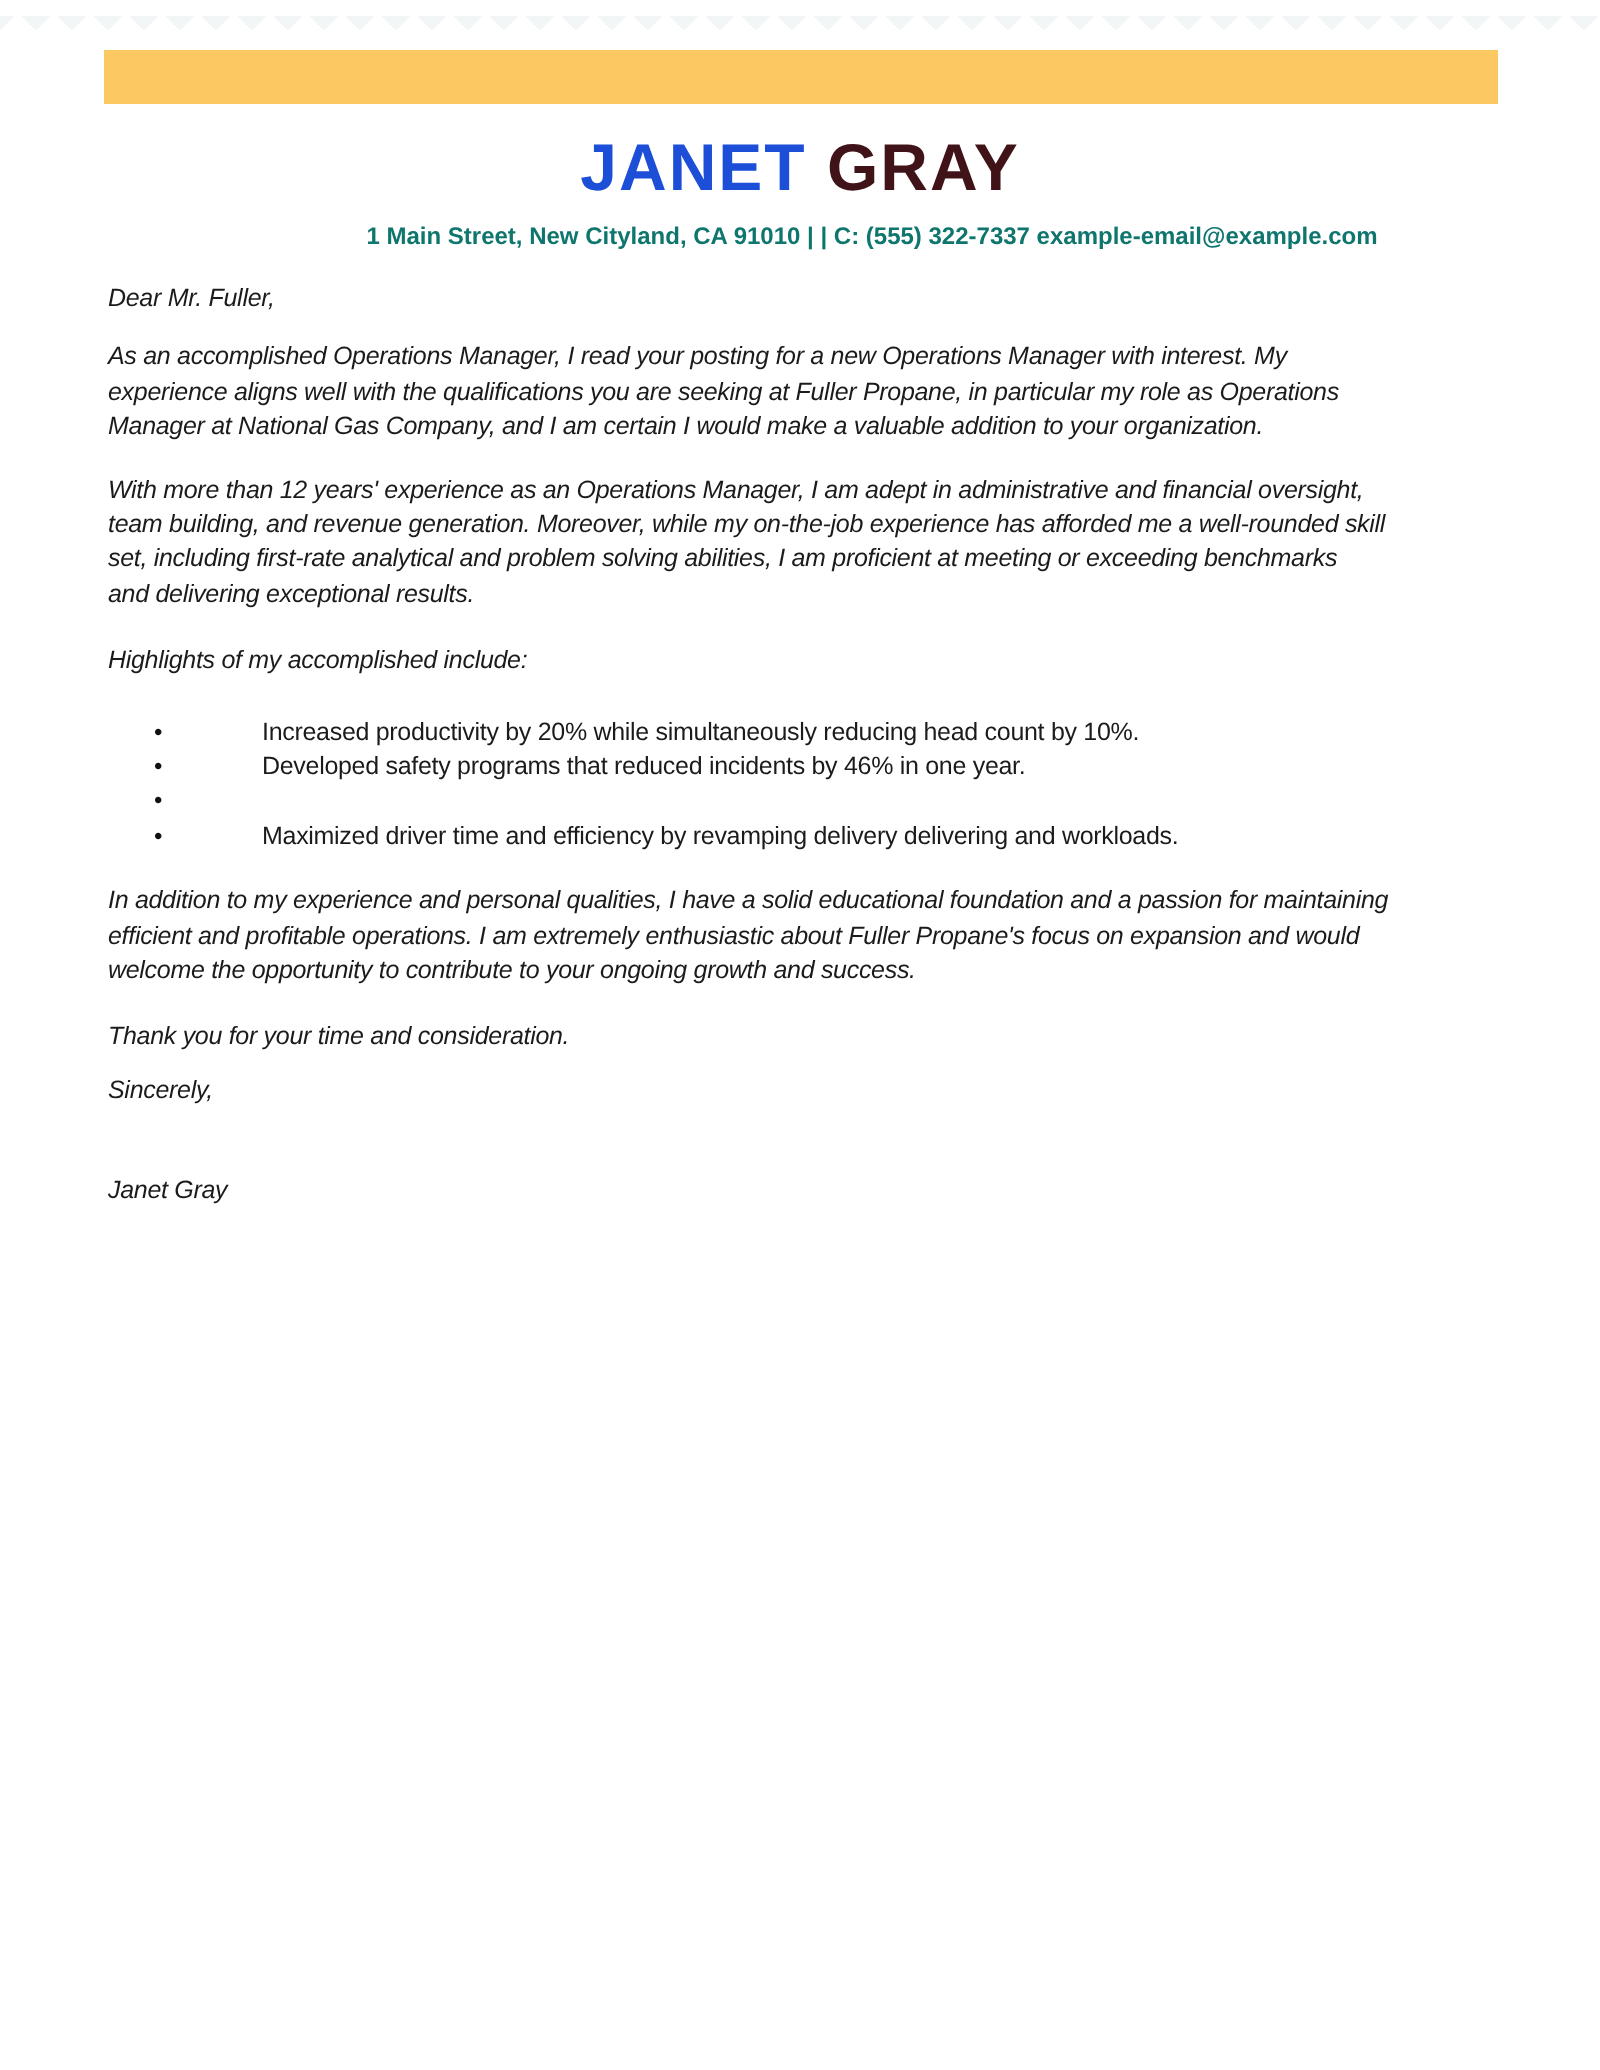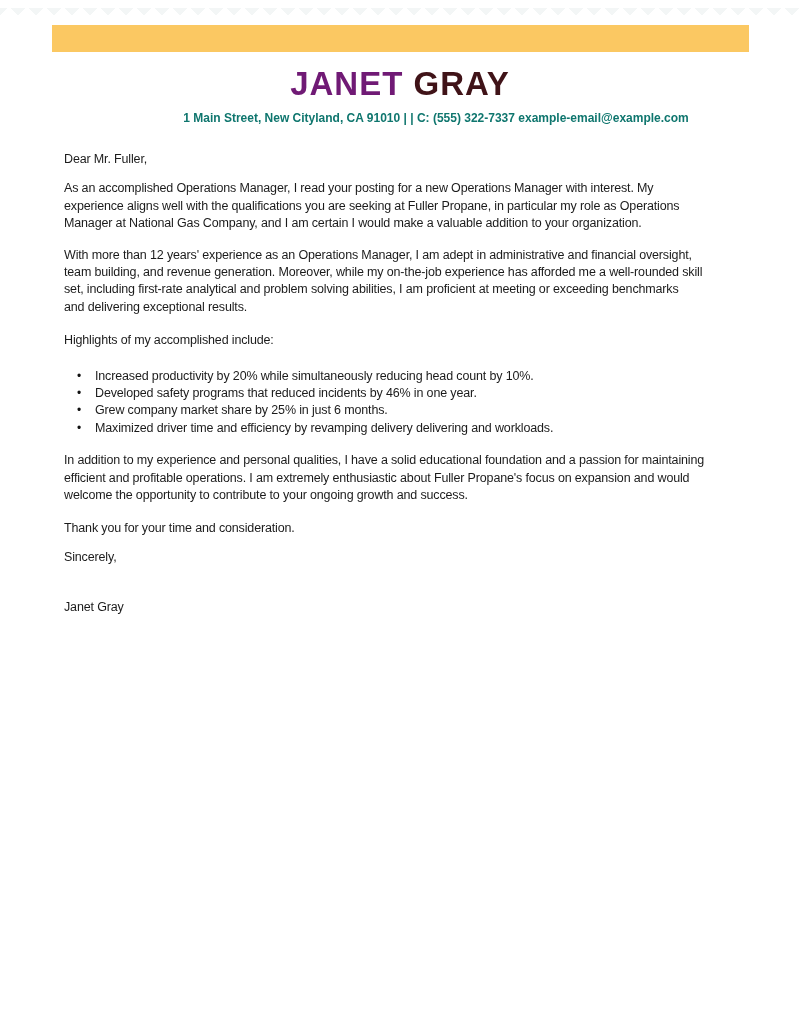--- a/index.html
+++ b/index.html
@@ -51,49 +51,50 @@
     position: absolute;
     left: 52px; top: 139px;
     width: 720px;
     color: #1b1b1b;
     font-size: 12.5px;
     line-height: 17.4px;
     letter-spacing: -0.15px;
   }
   .para {
     white-space: pre;
-    margin: 12px;
+    margin: 2px;
+    font-style: italic;
   }
   .mb12 { margin-bottom: 12px; }
   .mb14 { margin-bottom: 14px; }
   .mb15 { margin-bottom: 15px; }
   .mb16 { margin-bottom: 16px; }
   .mb18 { margin-bottom: 18px; }
   .mb10 { margin-bottom: 10px; }
   .mb33 { margin-bottom: 33px; }
   .bullet-list { margin: 0 0 15px 0; }
   .bullet-row { display: flex; }
   .bullet-dot {
     width: 43px;
     padding-left: 25px;
     box-sizing: border-box;
     flex: none;
     font-size: 12px;
     color: #111111;
   }
-  .bullet-text { white-space: pre; }
+  .bullet-text { white-space: pre; margin-left: 36px; }
 </style>
 </head>
 <body>
 
 <div class="deckle"></div>
 
 <div class="banner" style="background-color: rgb(251, 200, 98);"></div>
 
-<div class="name-line"><span style="color: #701a75;">JANET </span><span style="color: rgb(64, 19, 24);">GRAY</span></div>
+<div class="name-line"><span style="color: #1d4ed8;">JANET </span><span style="color: rgb(64, 19, 24);">GRAY</span></div>
 
 <div class="contact-line">1 Main Street, New Cityland, CA 91010 | | C: (555) 322-7337 example-email@example.com</div>
 
 <div class="content">
 
   <p class="para mb12">Dear Mr. Fuller,</p>
 
   <p class="para mb14">As an accomplished Operations Manager, I read your posting for a new Operations Manager with interest. My
 experience aligns well with the qualifications you are seeking at Fuller Propane, in particular my role as Operations
 Manager at National Gas Company, and I am certain I would make a valuable addition to your organization.</p>
@@ -109,21 +110,20 @@
     <div class="bullet-row">
       <span class="bullet-dot">•</span>
       <span class="bullet-text">Increased productivity by 20% while simultaneously reducing head count by 10%.</span>
     </div>
     <div class="bullet-row">
       <span class="bullet-dot">•</span>
       <span class="bullet-text">Developed safety programs that reduced incidents by 46% in one year.</span>
     </div>
     <div class="bullet-row">
       <span class="bullet-dot">•</span>
-      <span class="bullet-text">Grew company market share by 25% in just 6 months.</span>
     </div>
     <div class="bullet-row">
       <span class="bullet-dot">•</span>
       <span class="bullet-text">Maximized driver time and efficiency by revamping delivery delivering and workloads.</span>
     </div>
   </div>
 
   <p class="para mb15">In addition to my experience and personal qualities, I have a solid educational foundation and a passion for maintaining
 efficient and profitable operations. I am extremely enthusiastic about Fuller Propane's focus on expansion and would
 welcome the opportunity to contribute to your ongoing growth and success.</p>

